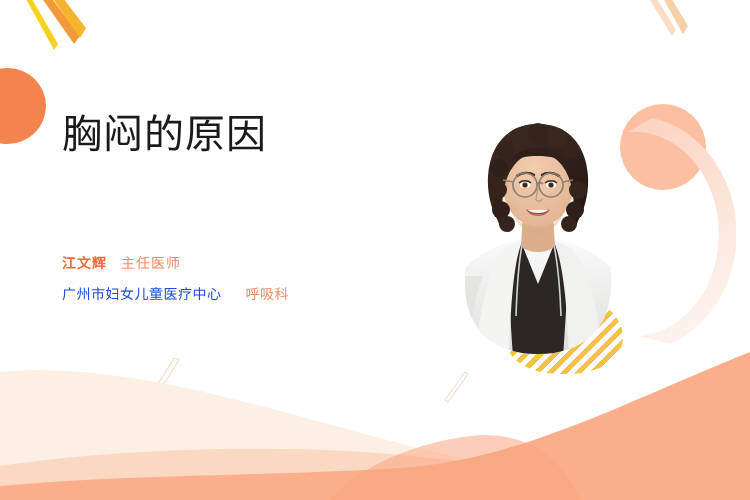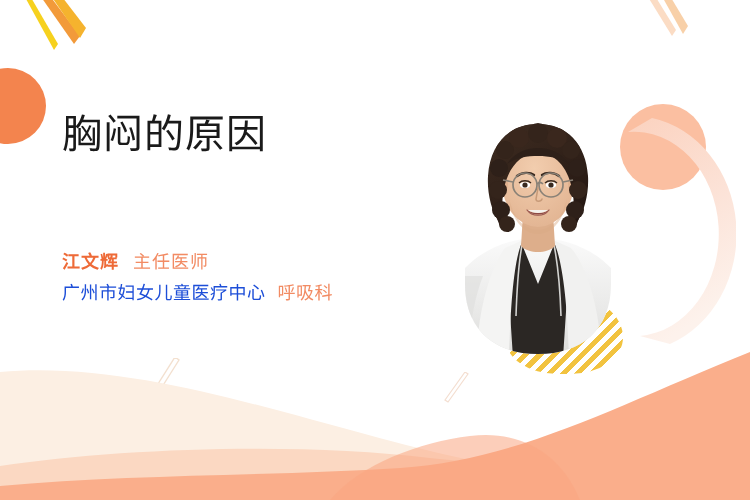--- a/index.html
+++ b/index.html
@@ -161,25 +161,24 @@
     margin: 0;
     white-space: nowrap;
   }
   .credits {
     position: absolute;
     left: 62px;
     top: 248px;
     width: 420px;
   }
   .credit-line {
-    font-size: 18px;
+    font-size: 14px;
     line-height: 31px;
     white-space: nowrap;
     margin: 0;
-    font-family: Liberation Mono, monospace;
   }
   .doc-name {
     color: #EE6A37;
     font-weight: 700;
     letter-spacing: 1px;
   }
   .doc-title {
     color: #F28B63;
     font-weight: 400;
     letter-spacing: 1px;
@@ -187,21 +186,21 @@
   }
   .doc-affil {
     color: #1d4ed8;
     font-weight: 400;
     letter-spacing: 0.5px;
   }
   .doc-dept {
     color: #F28B63;
     font-weight: 400;
     letter-spacing: 0.5px;
-    margin-left: 12px;
+    margin-left: 24px;
   }
 </style>
 </head>
 <body>
 
 <div class="card">
 
   <div class="bg-layer">
 
     <div class="orange-dot"></div>

